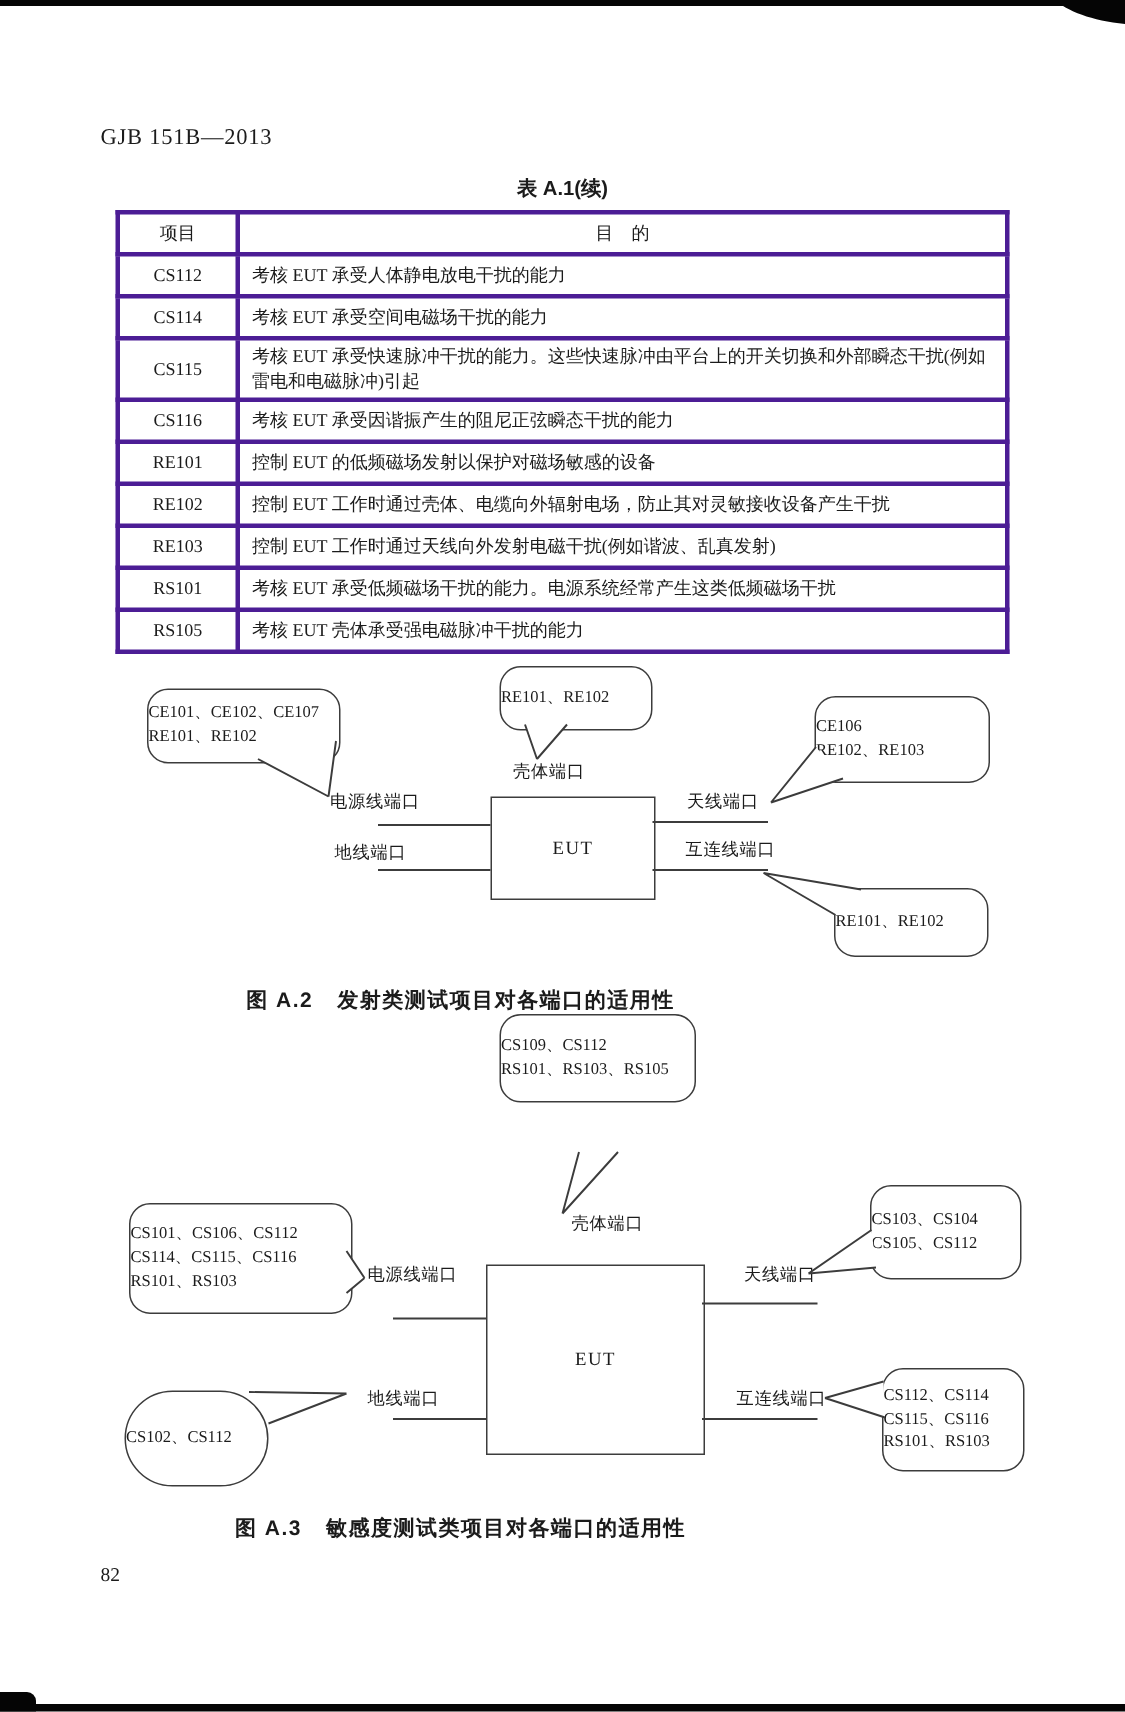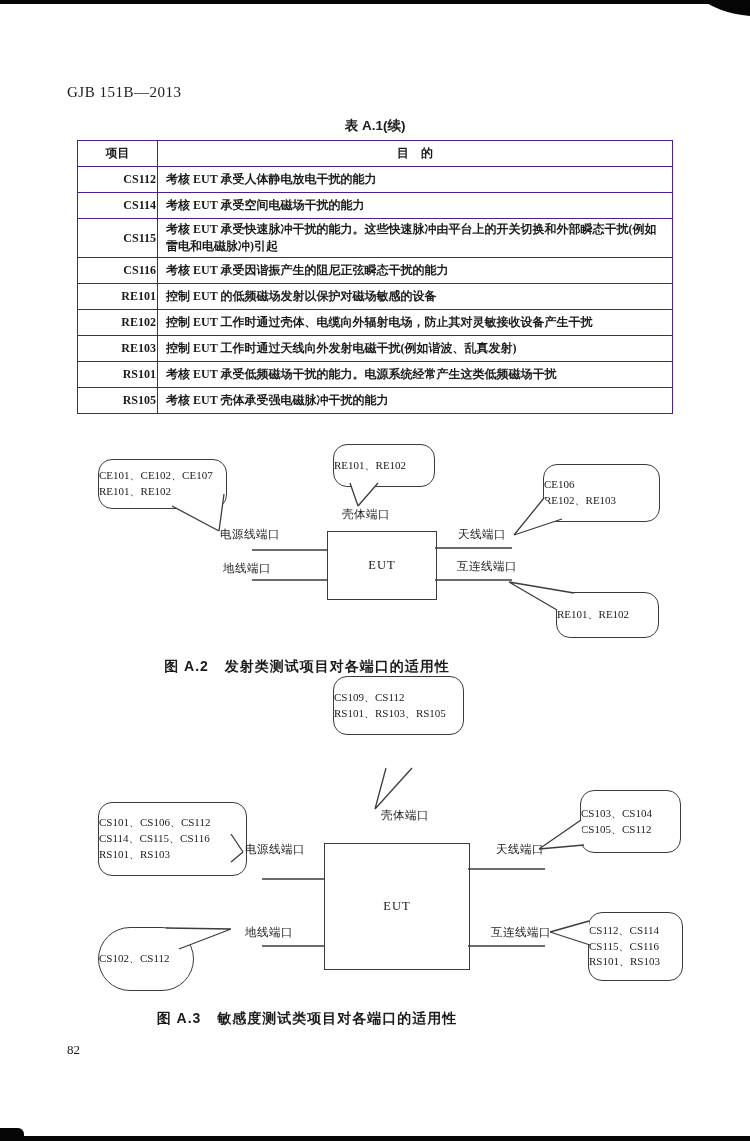--- a/index.html
+++ b/index.html
@@ -13,23 +13,23 @@
   .scan-top{left:0;top:0;width:750px;height:4px;background:#050505;}
   .scan-bottom{left:0;top:1136px;width:750px;height:5px;background:#050505;}
   .scan-blob{left:0;top:1128px;width:24px;height:13px;background:#050505;border-top-right-radius:6px;}
   
   .doc-header{left:67px;top:84px;font-size:15px;font-weight:normal;letter-spacing:.5px;}
   
   .table-title{left:77px;top:117px;width:596px;text-align:center;font-weight:bold;
     font-size:13.5px;font-family:"Liberation Sans","DejaVu Sans",sans-serif;}
   table.spec{left:77px;top:140px;width:596px;border-collapse:collapse;table-layout:fixed;
     font-size:12px;position:absolute;}
-  table.spec td{border:1px solid #4c1d95;line-height:1.42;vertical-align:middle;font-weight:bold;}
+  table.spec td{border:3px solid #4c1d95;line-height:1.42;vertical-align:middle;}
   table.spec col.c1{width:80px;}
-  td.item{text-align:right;height:23px;}
+  td.item{text-align:center;height:23px;}
   td.purpose{padding:2px 4px 2px 8px;}
   tr.head td{text-align:center;height:23px;}
   
   .bubble{border:1.3px solid #3c3c3c;border-radius:14px;background:#fff;
     display:flex;flex-direction:column;justify-content:center;align-items:flex-start;
     font-size:11px;line-height:1.45;text-align:center;z-index:1;}
   .eut-box{border:1.5px solid #3c3c3c;background:#fff;display:flex;align-items:center;
     justify-content:center;font-size:12.5px;letter-spacing:1px;z-index:1;}
   .plabel{font-size:11.5px;white-space:nowrap;z-index:1;letter-spacing:.5px;}
   .fig-caption{left:0;top:0;width:614px;text-align:center;font-weight:bold;font-size:14px;
@@ -122,30 +122,30 @@
 <div class="abs eut-box" style="left:327px;top:531px;width:108px;height:67px;">EUT</div>
 
 <div class="abs fig-caption" style="top:658px;">
   <span>图 A.2</span><span class="gap"></span><span>发射类测试项目对各端口的适用性</span>
 </div>
 
 <div class="abs bubble" style="left:333px;top:676px;width:129px;height:57px;">
   <div>CS109、CS112</div>
   <div>RS101、RS103、RS105</div>
 </div>
-<div class="abs bubble" style="left:86px;top:802px;width:147px;height:72px;margin-left:12px;">
+<div class="abs bubble" style="left:86px;top:802px;width:147px;height:72px;">
   <div>CS101、CS106、CS112</div>
   <div>CS114、CS115、CS116</div>
   <div>RS101、RS103</div>
 </div>
 <div class="abs bubble" style="left:580px;top:790px;width:99px;height:61px;">
   <div>CS103、CS104</div>
   <div>CS105、CS112</div>
 </div>
-<div class="abs bubble" style="left:83px;top:927px;width:94px;height:62px;border-radius:32px;margin-left:15px;">
+<div class="abs bubble" style="left:83px;top:927px;width:94px;height:62px;border-radius:32px;">
   <div>CS102、CS112</div>
 </div>
 <div class="abs bubble" style="left:588px;top:912px;width:93px;height:67px;">
   <div>CS112、CS114</div>
   <div>CS115、CS116</div>
   <div>RS101、RS103</div>
 </div>
 
 <div class="abs plabel" style="left:381px;top:808px;">壳体端口</div>
 <div class="abs plabel" style="left:245px;top:842px;">电源线端口</div>

